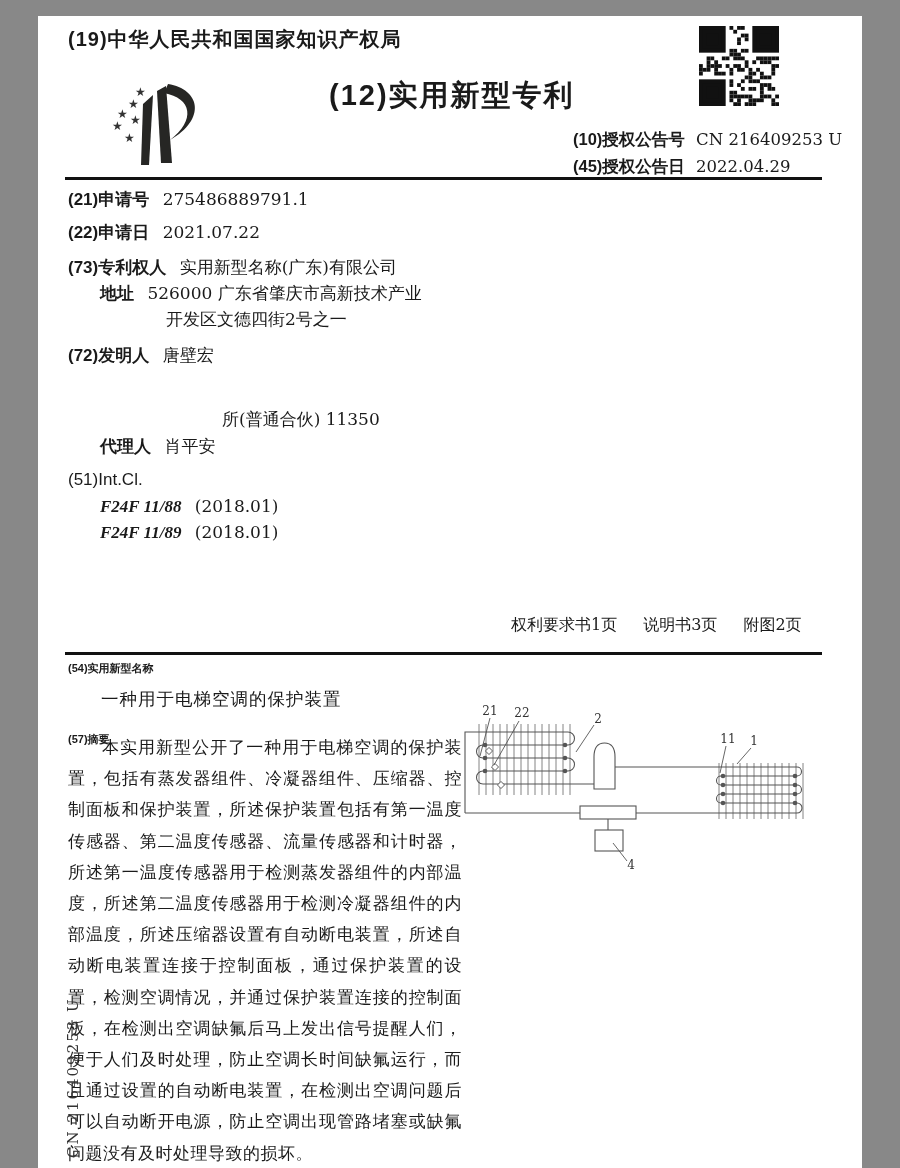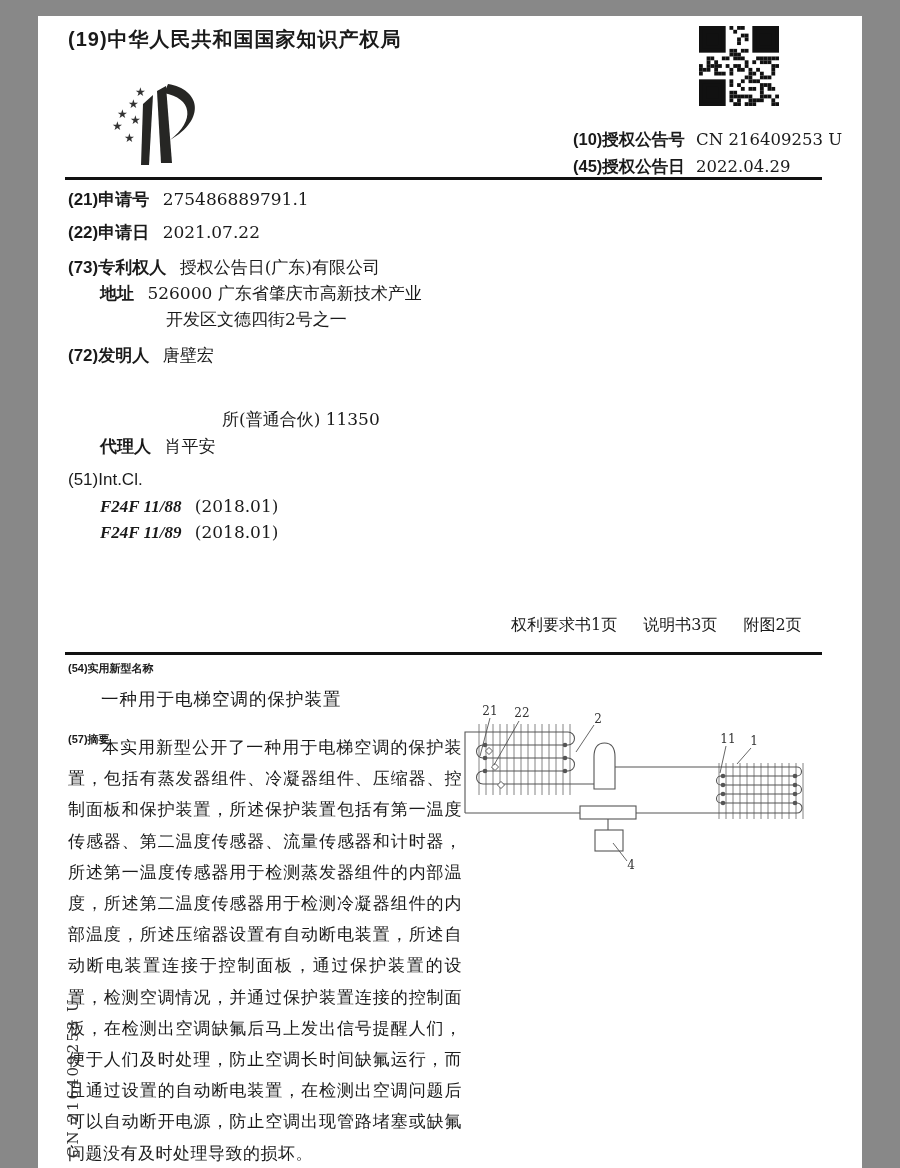--- a/index.html
+++ b/index.html
@@ -64,20 +64,21 @@
     <g fill="#262624" font-family="'DejaVu Sans',sans-serif">
       <text x="31" y="24" font-size="9">★</text>
       <text x="24" y="36" font-size="11">★</text>
       <text x="13" y="46" font-size="11">★</text>
       <text x="26" y="52" font-size="16">★</text>
       <text x="8" y="58" font-size="11">★</text>
       <text x="20" y="70" font-size="18">★</text>
     </g>
   </svg>
 
+  <div class="abs doc-type hei">(12)实用新型专利</div>
 
   <svg class="abs qr-svg" style="left:661px;top:10px;" width="80" height="80" viewBox="0 0 84 84">
     <g>
       <rect x="0" y="0" width="28" height="28"></rect>
         <rect x="4" y="4" width="20" height="20" fill="#fff"></rect>
         <rect x="8" y="8" width="12" height="12"></rect>
     </g>
     <g>
       <rect x="56" y="0" width="28" height="28"></rect>
         <rect x="60" y="4" width="20" height="20" fill="#fff"></rect>
@@ -222,21 +223,21 @@
   <div class="abs bib" style="left:30px;top:172px;">
     <span class="lbl">(21)申请号</span>
     <span class="val">275486889791.1</span>
   </div>
   <div class="abs bib" style="left:30px;top:205px;">
     <span class="lbl">(22)申请日</span>
     <span class="val">2021.07.22</span>
   </div>
   <div class="abs bib" style="left:30px;top:240px;">
     <span class="lbl">(73)专利权人</span>
-    <span class="val">授权公告日(广东)有限公司</span>
+    <span class="val">实用新型名称(广东)有限公司</span>
   </div>
   <div class="abs bib" style="left:62px;top:266px;">
     <span class="lbl">地址</span>
     <span class="val">526000 广东省肇庆市高新技术产业</span>
   </div>
   <div class="abs bib" style="left:128px;top:292px;">
     <span>开发区文德四街2号之一</span>
   </div>
   <div class="abs bib" style="left:30px;top:328px;">
     <span class="lbl">(72)发明人</span>

